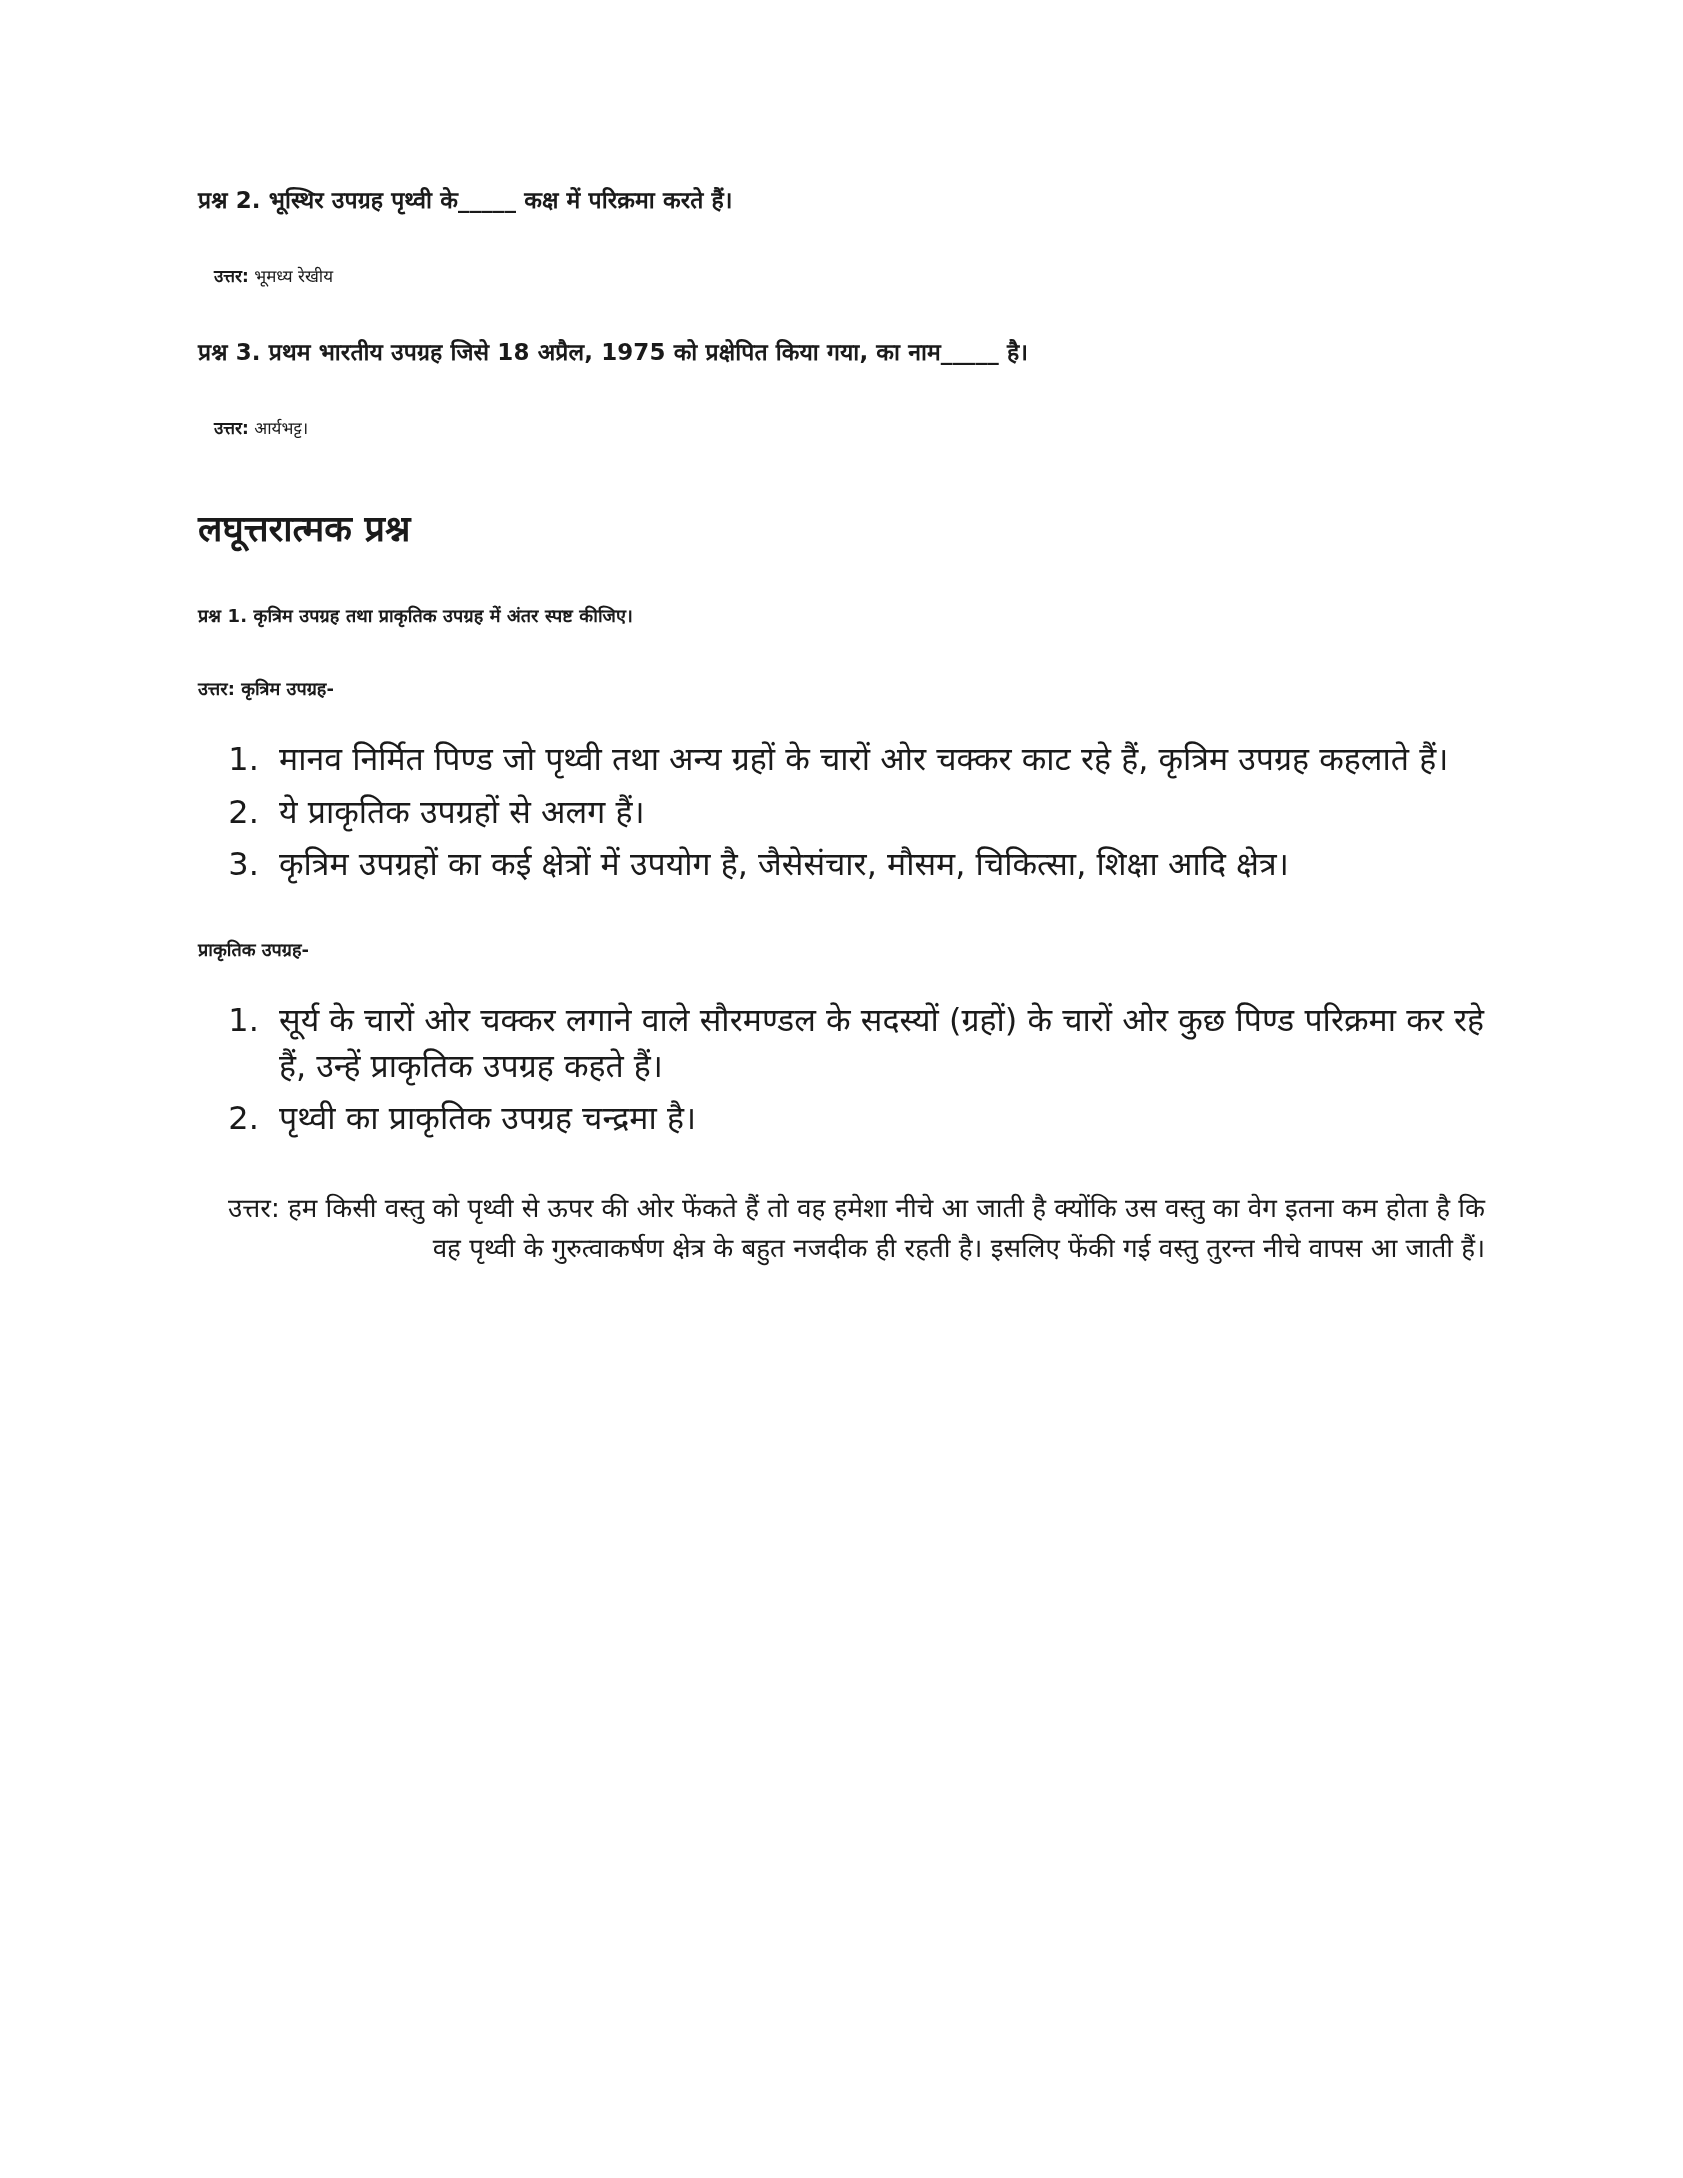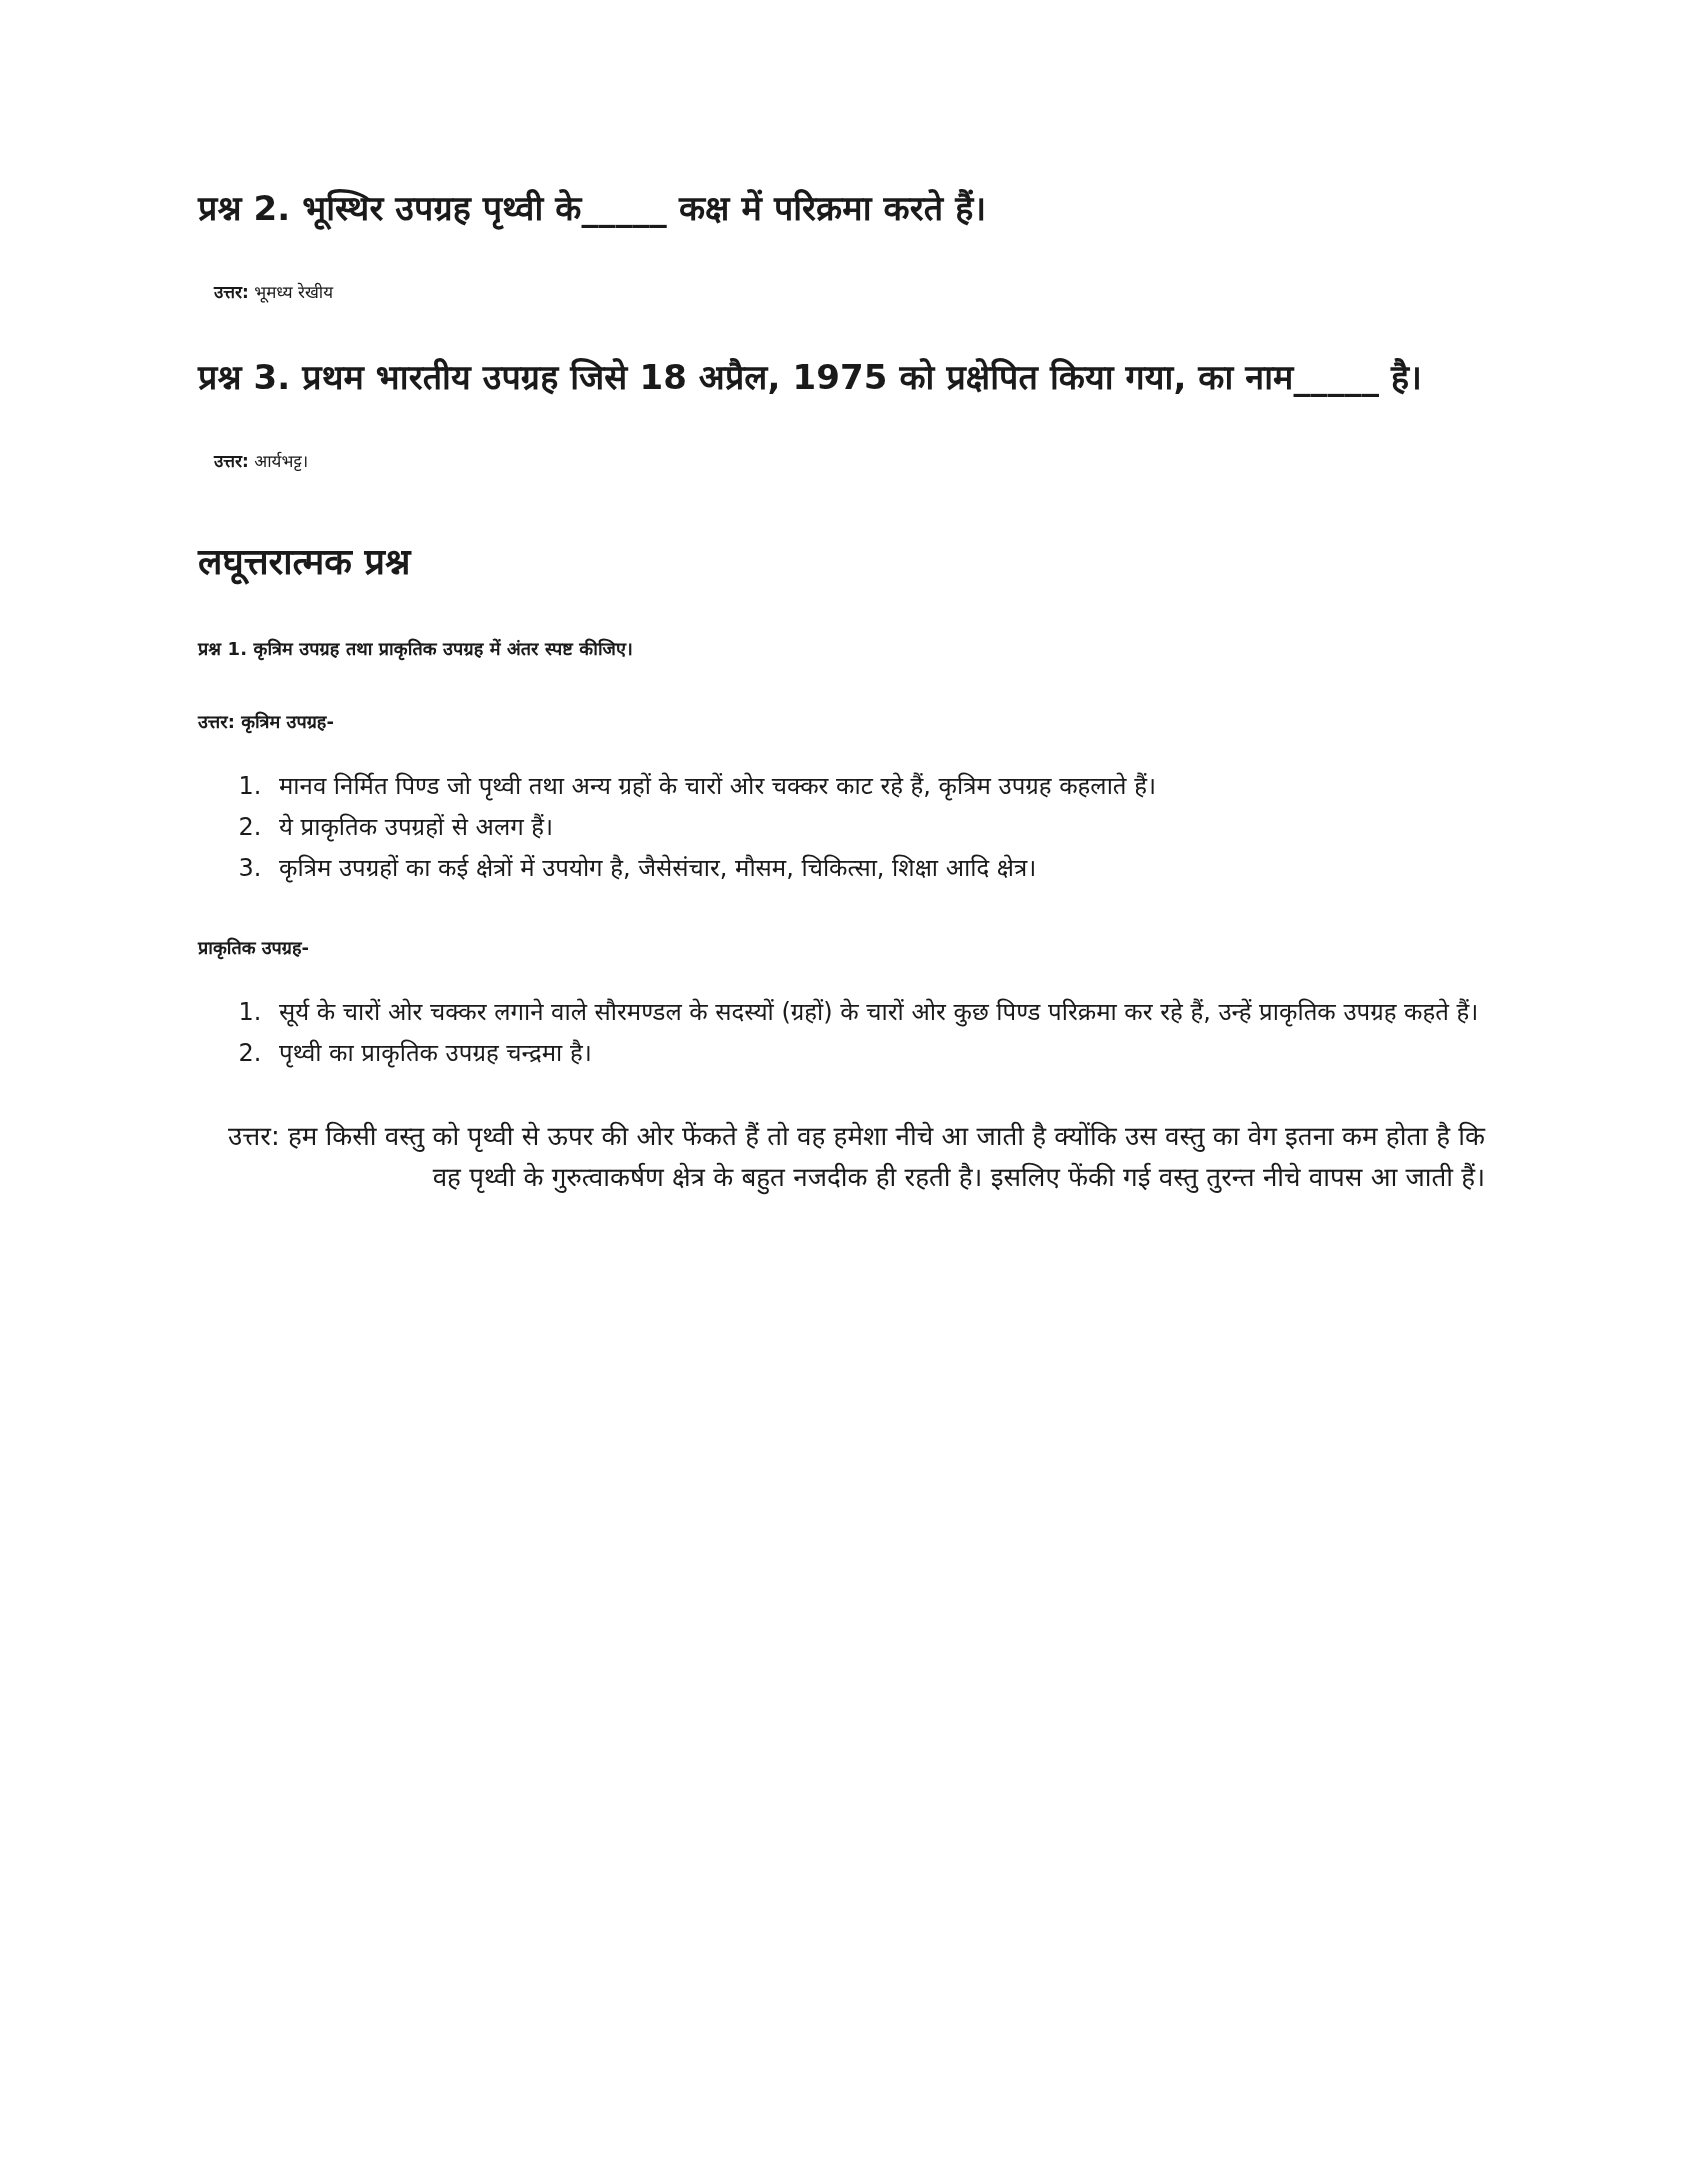--- a/index.html
+++ b/index.html
@@ -16,21 +16,21 @@
   }
   .page {
     position: relative;
     width: 1683px;
     min-height: 2178px;
     background: #ffffff;
     box-sizing: border-box;
     padding: 183px 198px 119px 198px;
   }
   .q-line {
-    font-size: 34px;
+    font-size: 23px;
     font-weight: bold;
     line-height: 1.5;
     margin: 0 0 46px 0;
     letter-spacing: 0.1px;
   }
   .a-line {
     font-size: 17px;
     line-height: 1.5;
     margin: 0 0 46px 16px;
   }
@@ -45,21 +45,21 @@
   }
   .sub-head {
     font-size: 18px;
     font-weight: bold;
     line-height: 1.5;
     margin: 48px 0 34px 0;
   }
   ol.points {
     margin: 12px 0 46px 0;
     padding-left: 71px;
-    font-size: 24px;
+    font-size: 32px;
     line-height: 1.45;
   }
   ol.points li {
     margin-bottom: 6px;
     padding-left: 10px;
   }
   .para {
     font-size: 26px;
     line-height: 1.55;
     margin: 0 0 40px 0;

